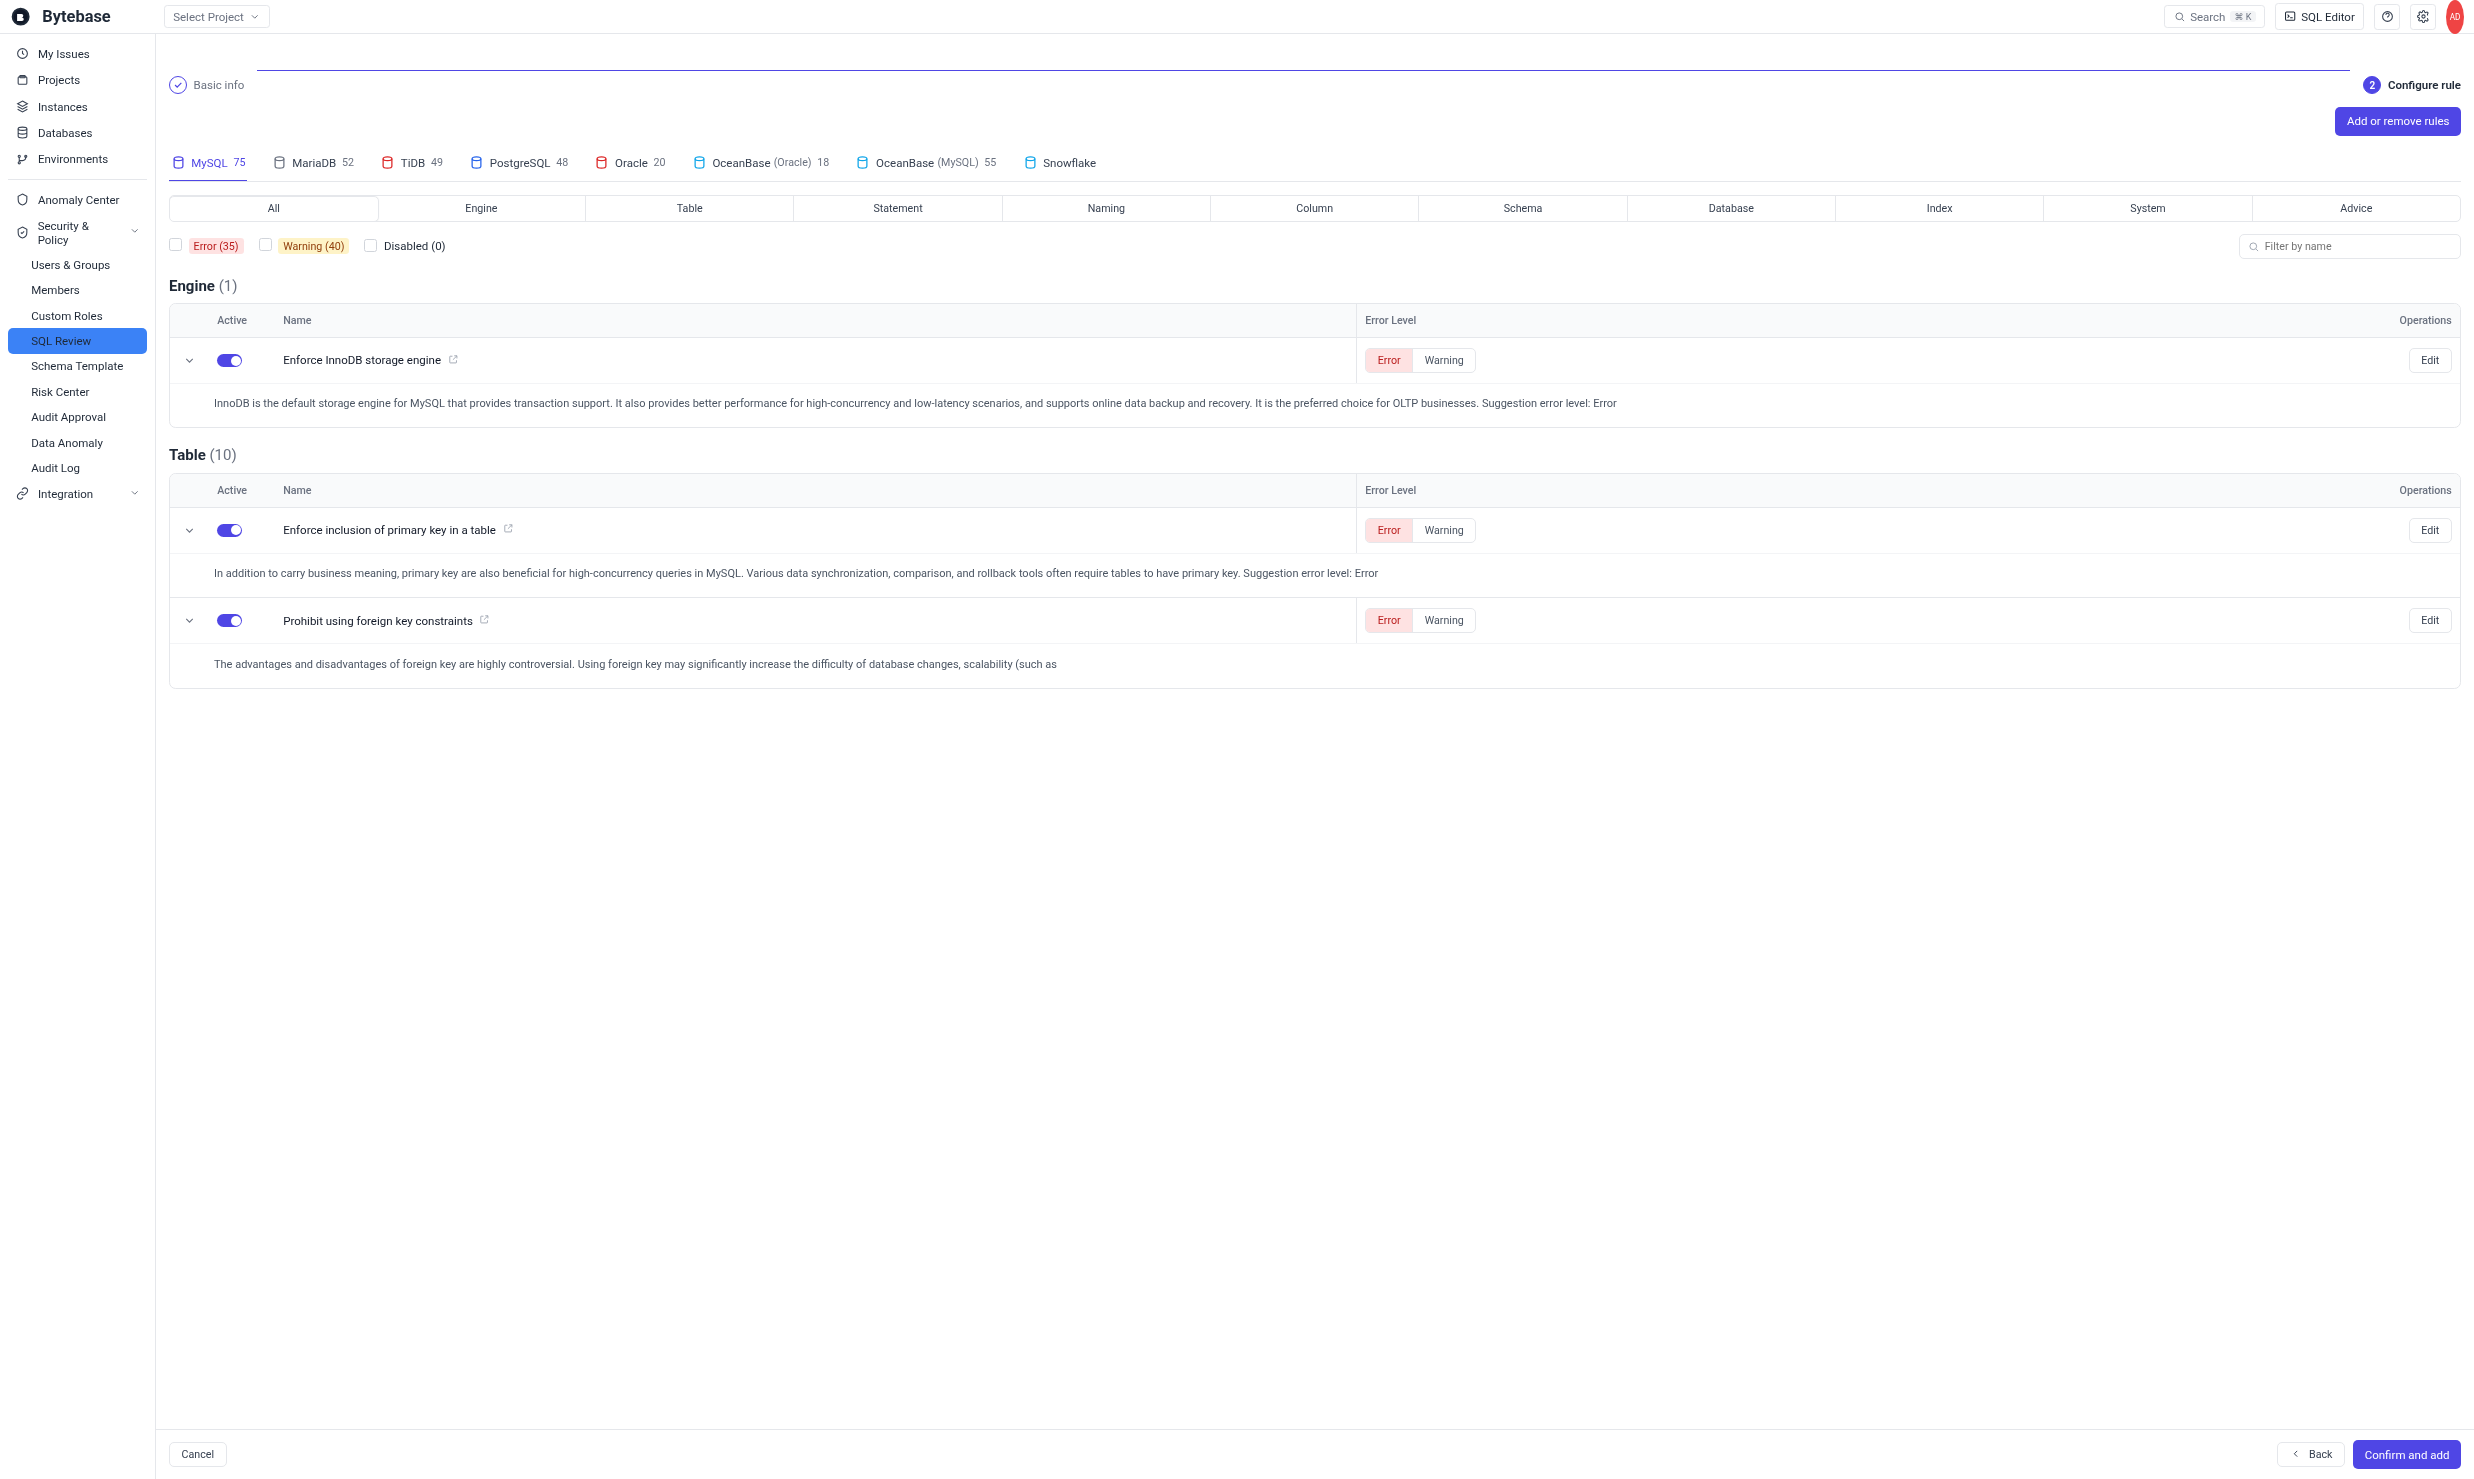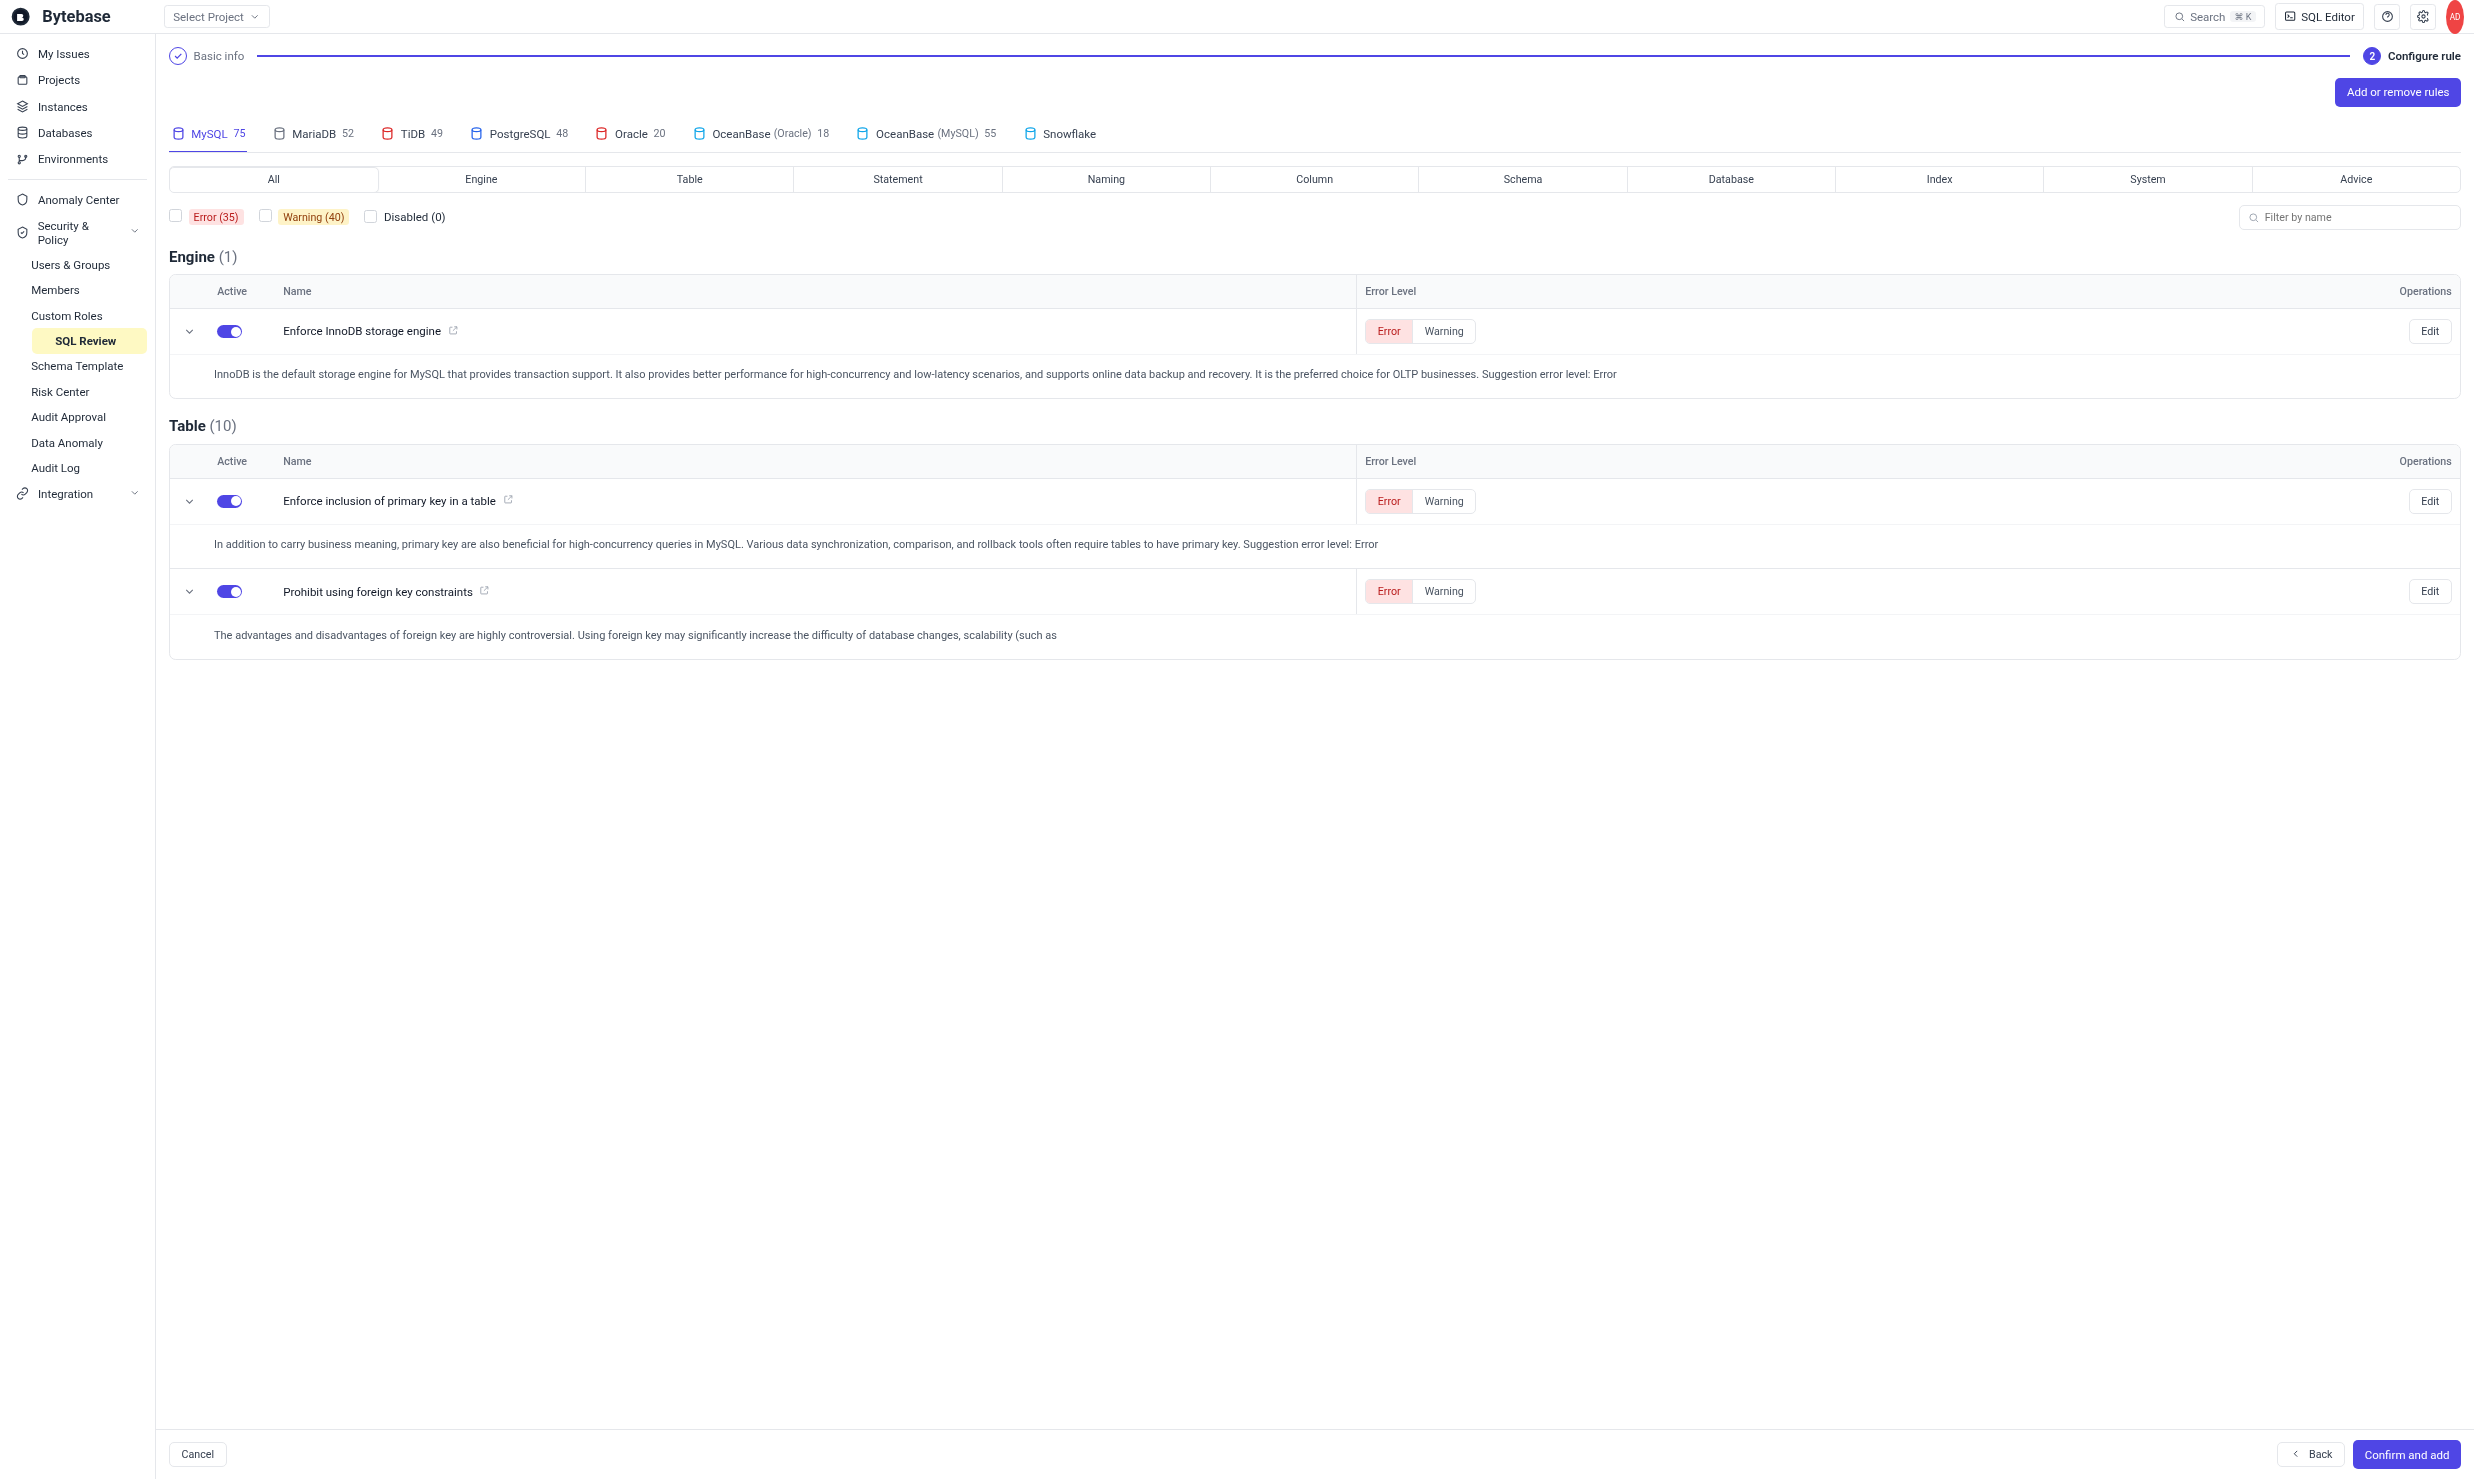--- a/index.html
+++ b/index.html
@@ -13,27 +13,27 @@
 .search { display:flex; align-items:center; gap:5px; border:0.8px solid #e5e7eb; border-radius:3.3px; padding:3.3px 8.2px; color:#6b7280; }
 .search .kbd { background:#f3f4f6; border-radius:3.3px; padding:0.8px 4.1px; font-size:9px; color:#6b7280; }
 .top-btn { display:flex; align-items:center; gap:5px; border:0.8px solid #e5e7eb; border-radius:3.3px; padding:5.7px 8.2px; color:#1f2937; cursor:pointer; }
 .icon-btn { display:flex; align-items:center; justify-content:center; border:0.8px solid #e5e7eb; border-radius:3.3px; width:26px; height:26px; cursor:pointer; color:#374151; }
 .avatar { width:18px; height:34px; border-radius:50%; background:#ef4444; color:#fff; font-size:8.2px; display:flex; align-items:center; justify-content:center; }
 .body { flex:1; display:flex; min-height:0; }
 .sidebar { width:156px; border-right:0.8px solid #e5e7eb; padding:6.6px 8.2px; overflow:auto; flex-shrink:0; background:#fff; }
 .nav-item { display:flex; align-items:center; gap:8.2px; padding:5.7px 6.6px; border-radius:5px; color:#1f2937; cursor:pointer; font-size:11.5px; }
 .nav-item .ico { width:15px; height:15px; display:flex; align-items:center; justify-content:center; color:#374151; }
 .nav-item.sub { padding-left:23px; }
-.nav-item.active { background:#fef9c3; font-weight:700;margin-left:24px; }
+.nav-item.active { background:#3b82f6; font-weight:400; }
 .nav-item .chev { margin-left:auto; color:#6b7280; }
 .divider { height:0.8px; background:#e5e7eb; margin:6.6px 0; }
 .main { flex:1; display:flex; flex-direction:column; min-width:0; }
 .main-scroll { flex:1; overflow:auto; padding:13px; min-width:0; }
 .steps { display:flex; align-items:center; gap:13px; margin-bottom:13px; }
-.step { display:flex; align-items:center; gap:6.6px; }
+.step { display:flex; align-items:center; gap:6.6px;margin-top:29px; }
 .step-circle { width:18px; height:18px; border-radius:50%; display:flex; align-items:center; justify-content:center; border:1.6px solid #d1d5db; color:#6b7280; font-size:10px; font-weight:600; }
 .step-circle.done { border-color:#4f46e5; color:#4f46e5; }
 .step-circle.current { background:#4f46e5; border-color:#4f46e5; color:#fff; }
 .step-line { flex:1; height:1.6px; background:#4f46e5; }
 .step-label { font-size:11.5px; color:#6b7280; }
 .step-label.bold { color:#1f2937; font-weight:600; }
 .add-rules { display:flex; justify-content:flex-end; margin-bottom:11.5px; }
 .btn-primary { background:#4f46e5; color:#fff; border:none; border-radius:5px; padding:7.4px 11.5px; font-size:11.5px; cursor:pointer; }
 .db-tabs { display:flex; gap:23px; border-bottom:0.8px solid #e5e7eb; overflow-x:auto; }
 .db-tab { display:flex; align-items:center; gap:5.7px; padding:8.2px 1.6px 10px; white-space:nowrap; cursor:pointer; border-bottom:1.6px solid transparent; color:#374151; font-size:11.5px; }

